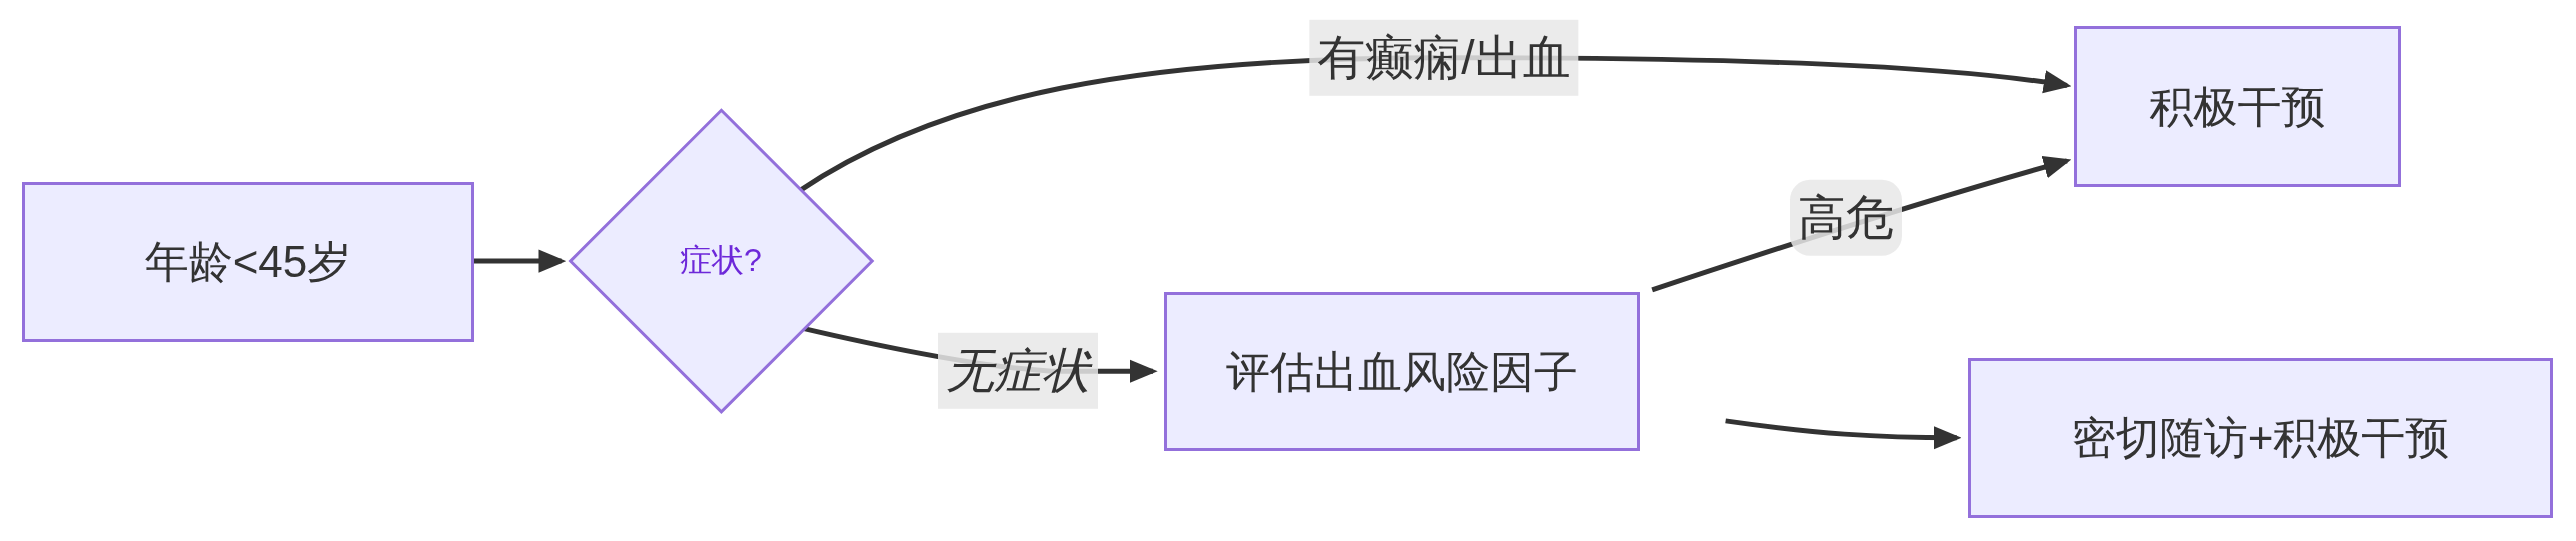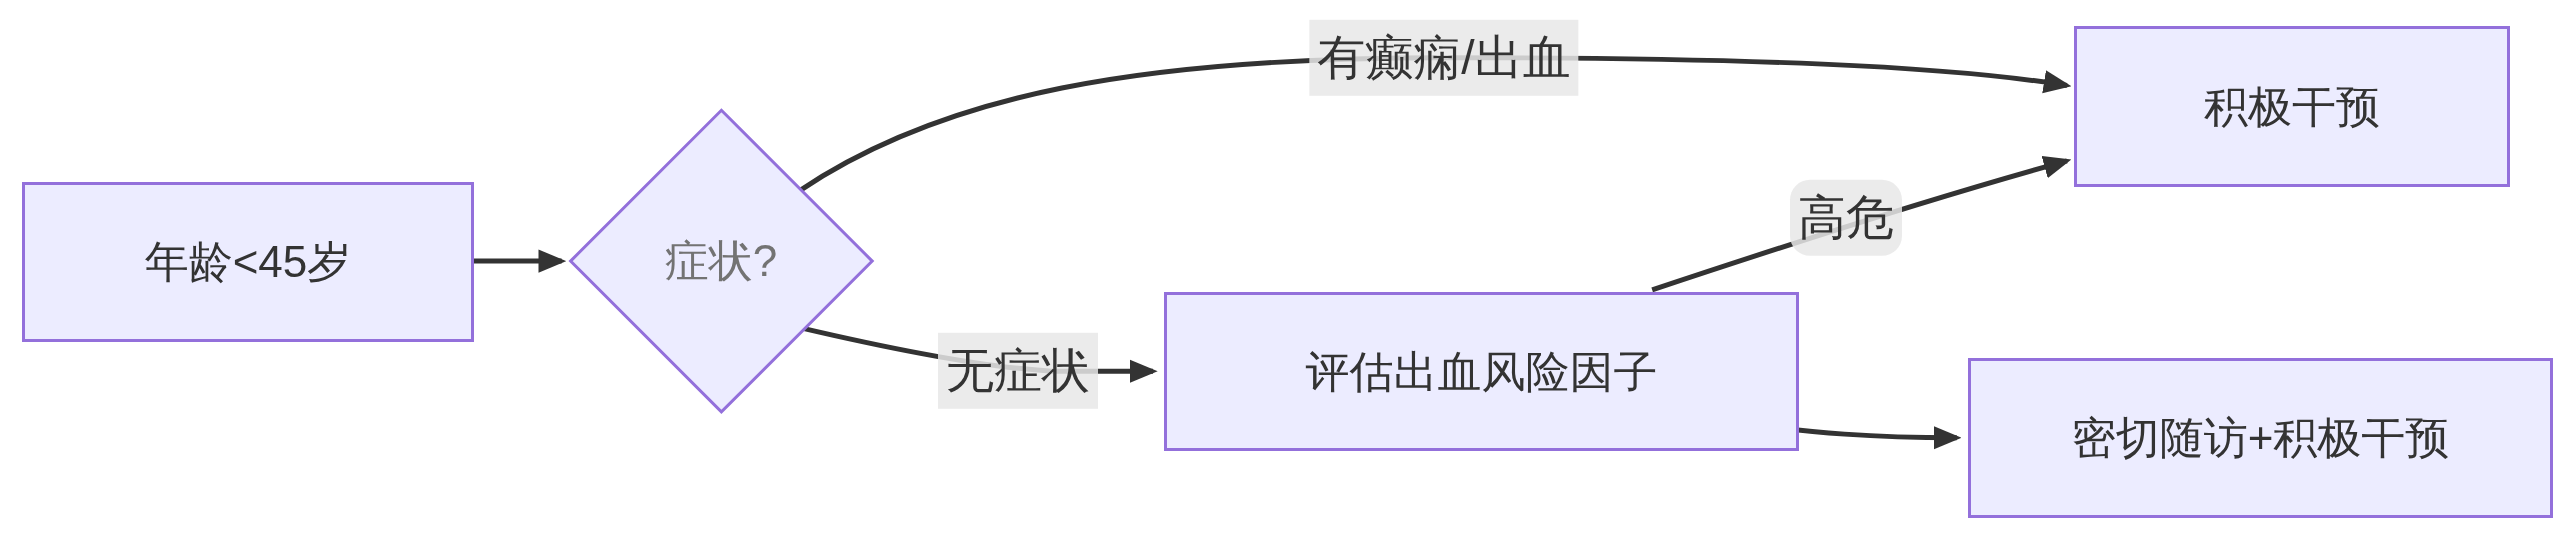--- a/index.html
+++ b/index.html
@@ -31,45 +31,45 @@
     border: 3px solid #9370DB;
     display: flex;
     align-items: center;
     justify-content: center;
     color: #333333;
     font-size: 44px;
     line-height: 1.3;
     white-space: nowrap;
   }
   .node-age      { left: 22px;   top: 182px; width: 452px; height: 160px; }
-  .node-assess   { left: 1164px; top: 292px; width: 635px; height: 159px; }
-  .node-intervene{ left: 2074px; top: 26px;  width: 436px; height: 161px; }
+  .node-assess   { left: 1164px; top: 292px; width: 476px; height: 159px; }
+  .node-intervene{ left: 2074px; top: 26px;  width: 327px; height: 161px; }
   .node-followup { left: 1968px; top: 358px; width: 585px; height: 160px; }
   .diamond-label {
     position: absolute;
     left: 721px;
     top: 261px;
     transform: translate(-50%, -50%);
-    color: #737373;
-    font-size: 44px;
+    color: #6d28d9;
+    font-size: 32px;
     white-space: nowrap;
     text-align: center;
   }
   .edge-label {
     position: absolute;
     transform: translate(-50%, -50%);
     background: rgba(232, 232, 232, 0.85);
     color: #333333;
     font-size: 48px;
     line-height: 1.55;
     padding: 1px 8px;
     white-space: nowrap;
   }
   .label-epilepsy     { left: 1444px; top: 58px;  }
-  .label-asymptomatic { left: 1018px; top: 371px; }
+  .label-asymptomatic { left: 1018px; top: 371px; font-style: italic; }
   .label-high-risk    { left: 1846px; top: 218px; border-radius: 20px; }
   .label-low-risk     { left: 1846px; top: 438px; }
 </style>
 </head>
 <body>
 
 <div class="canvas">
 
   <svg class="edges" width="2576" height="542" viewBox="0 0 2596 546">
     <defs>

